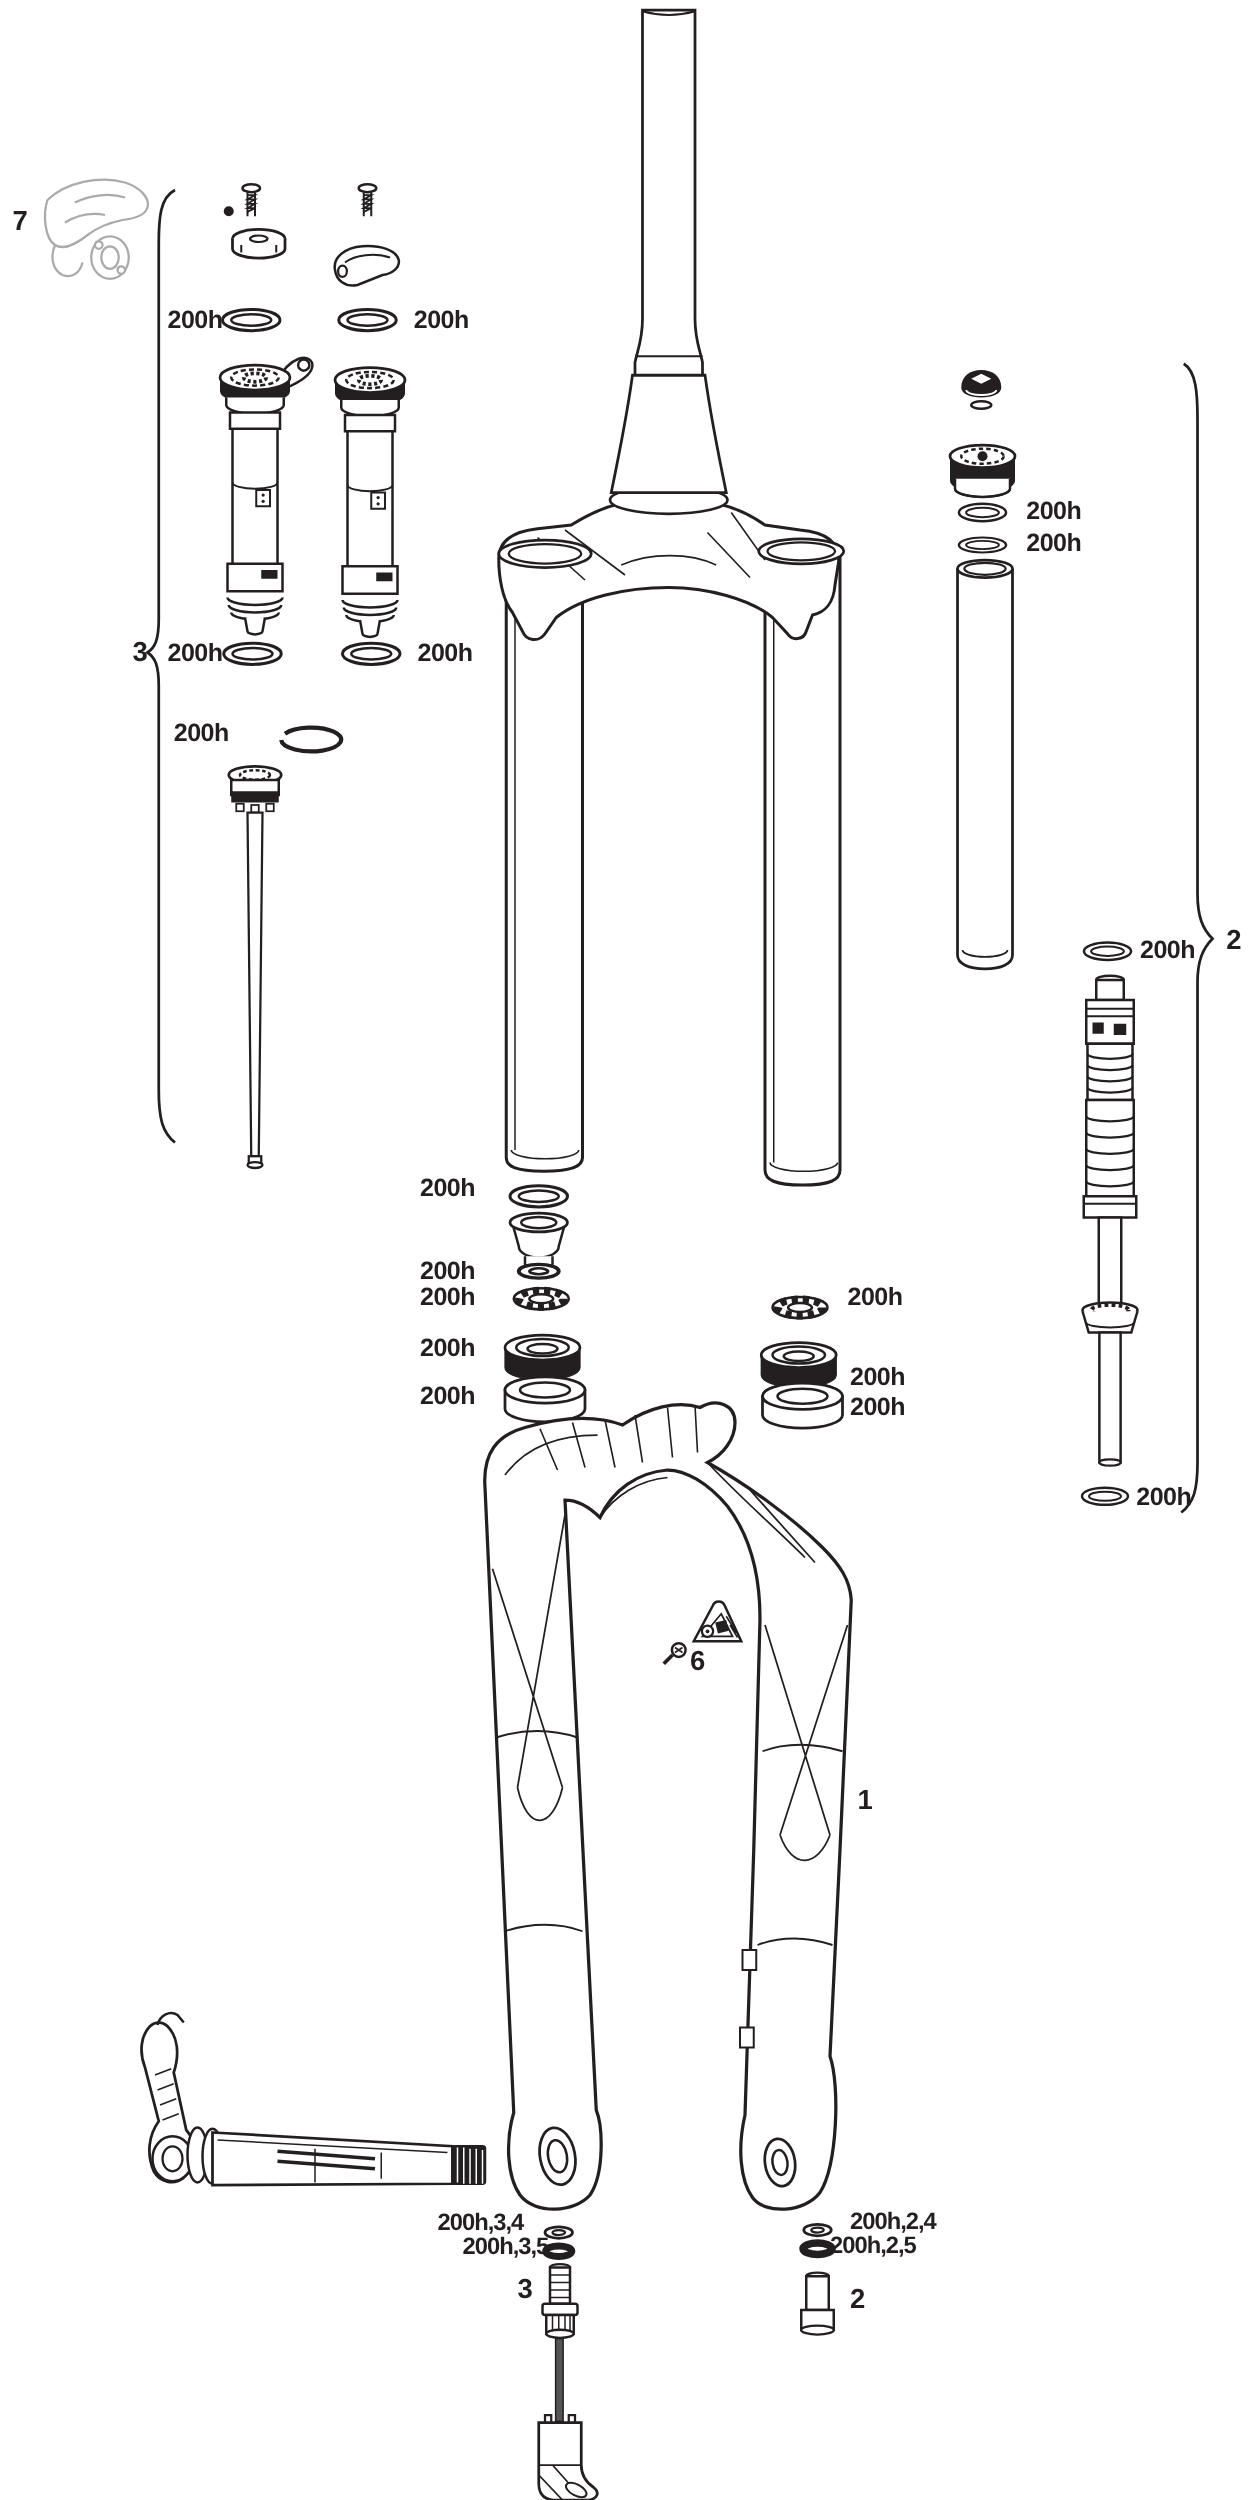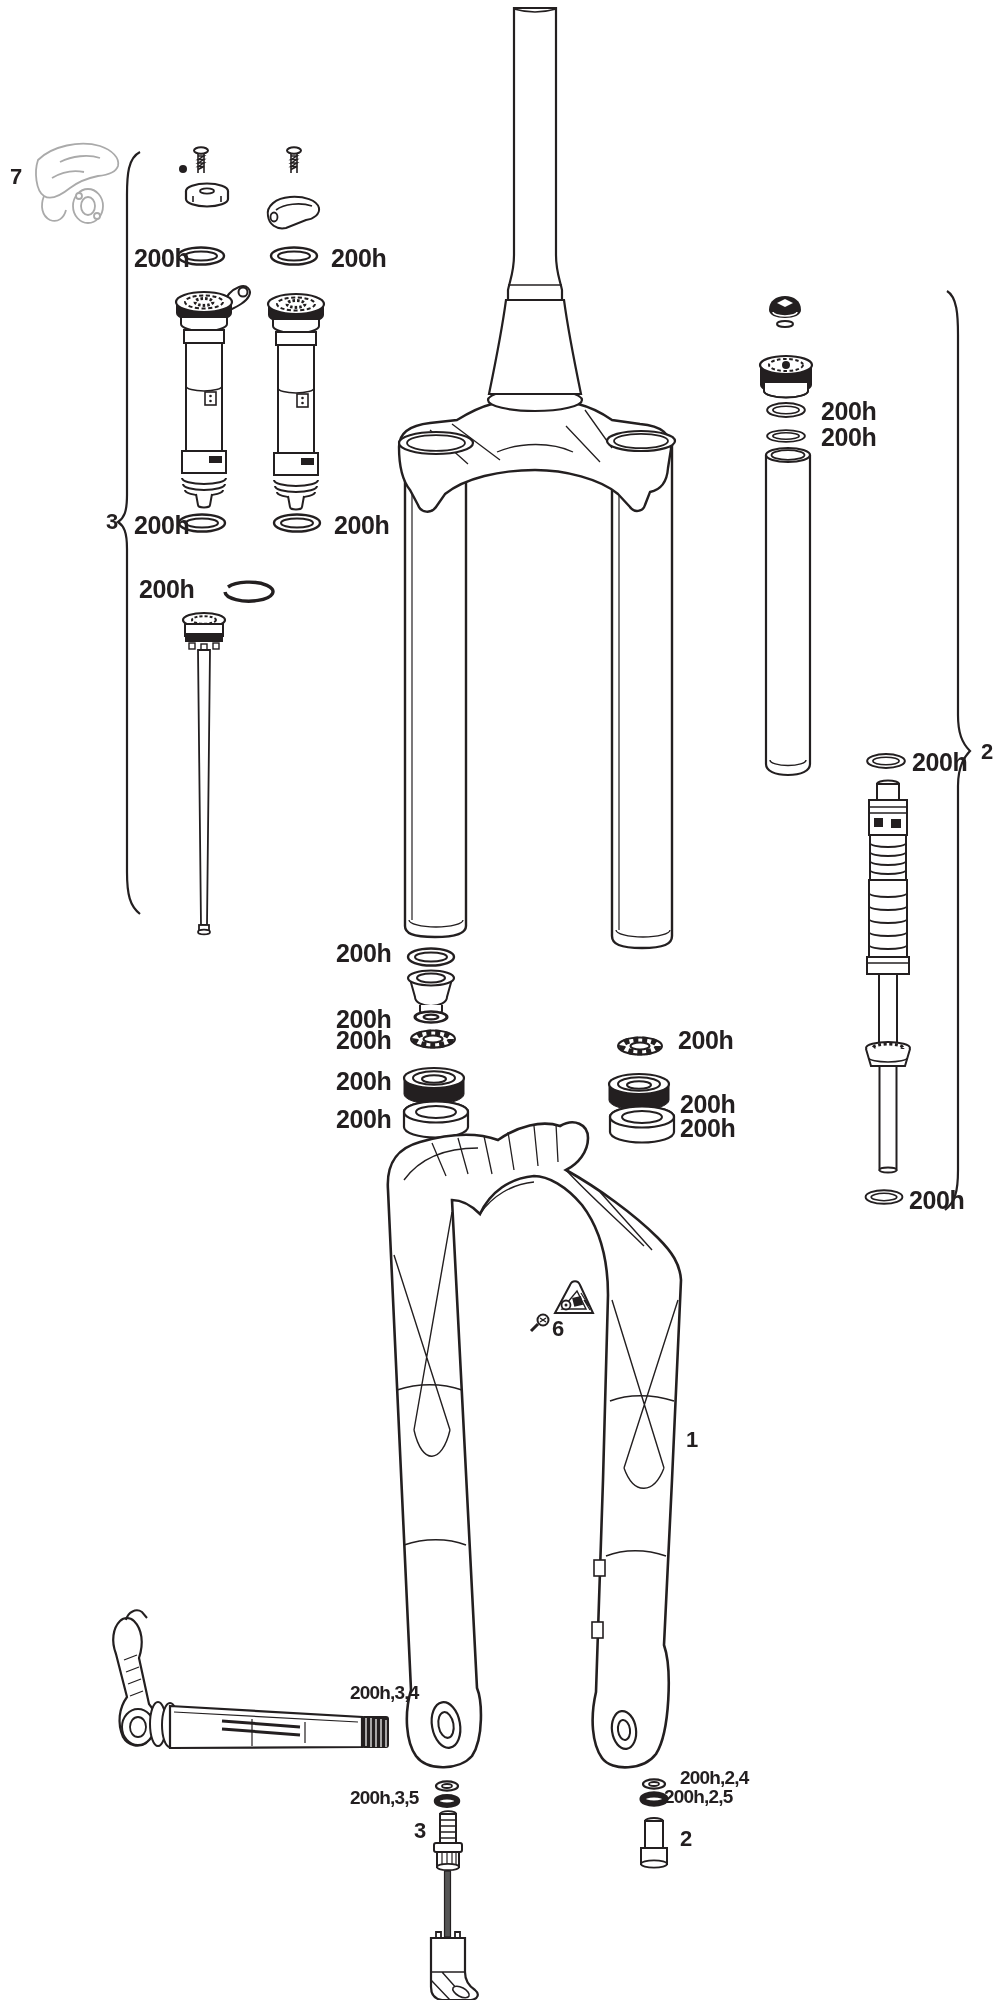--- a/index.html
+++ b/index.html
@@ -1,19 +1,19 @@
 <!DOCTYPE html>
 <html><head>
 <meta charset="utf-8">
 <style>
   html,body{margin:0;padding:0;background:#fff;}
   .stage{position:relative;width:1000px;height:2000px;background:#fff;overflow:hidden;
          font-family:"Liberation Sans",sans-serif;color:#231f20;}
   .stage svg{position:absolute;left:0;top:0;}
-  .lbl{position:absolute;font-weight:bold;font-size:25px;line-height:1;letter-spacing:-0.4px;
+  .lbl{position:absolute;font-weight:bold;font-size:20px;line-height:1;letter-spacing:-0.4px;
        white-space:nowrap;color:#231f20;}
   .combo{font-size:19px;letter-spacing:-0.8px;}
   .num{font-size:22px;letter-spacing:0;}
 </style>
 </head>
 <body>
 
 <div class="stage">
 
 <svg width="1000" height="2000" viewBox="0 0 1000 2000">
@@ -333,20 +333,20 @@
 <div class="lbl" style="left:678px;top:1028px">200h</div>
 <div class="lbl" style="left:680px;top:1092px">200h</div>
 <div class="lbl" style="left:680px;top:1116px">200h</div>
 <div class="lbl" style="left:821px;top:399px">200h</div>
 <div class="lbl" style="left:821px;top:425px">200h</div>
 <div class="lbl" style="left:912px;top:750px">200h</div>
 <div class="lbl num" style="left:981px;top:741px">2</div>
 <div class="lbl" style="left:909px;top:1188px">200h</div>
 <div class="lbl num" style="left:552px;top:1318px">6</div>
 <div class="lbl num" style="left:686px;top:1429px">1</div>
-<div class="lbl combo" style="left:350px;top:1683px">200h,3,4</div>
-<div class="lbl combo" style="left:350px;top:1788px">200h,3,5</div>
+<div class="lbl combo" style="left:350px;top:1769px">200h,3,4</div>
+<div class="lbl combo" style="left:370px;top:1788px">200h,3,5</div>
 <div class="lbl num" style="left:414px;top:1820px">3</div>
 <div class="lbl combo" style="left:680px;top:1768px">200h,2,4</div>
 <div class="lbl combo" style="left:664px;top:1787px">200h,2,5</div>
 <div class="lbl num" style="left:680px;top:1828px">2</div>
 
 </div>
 
 </body></html>

